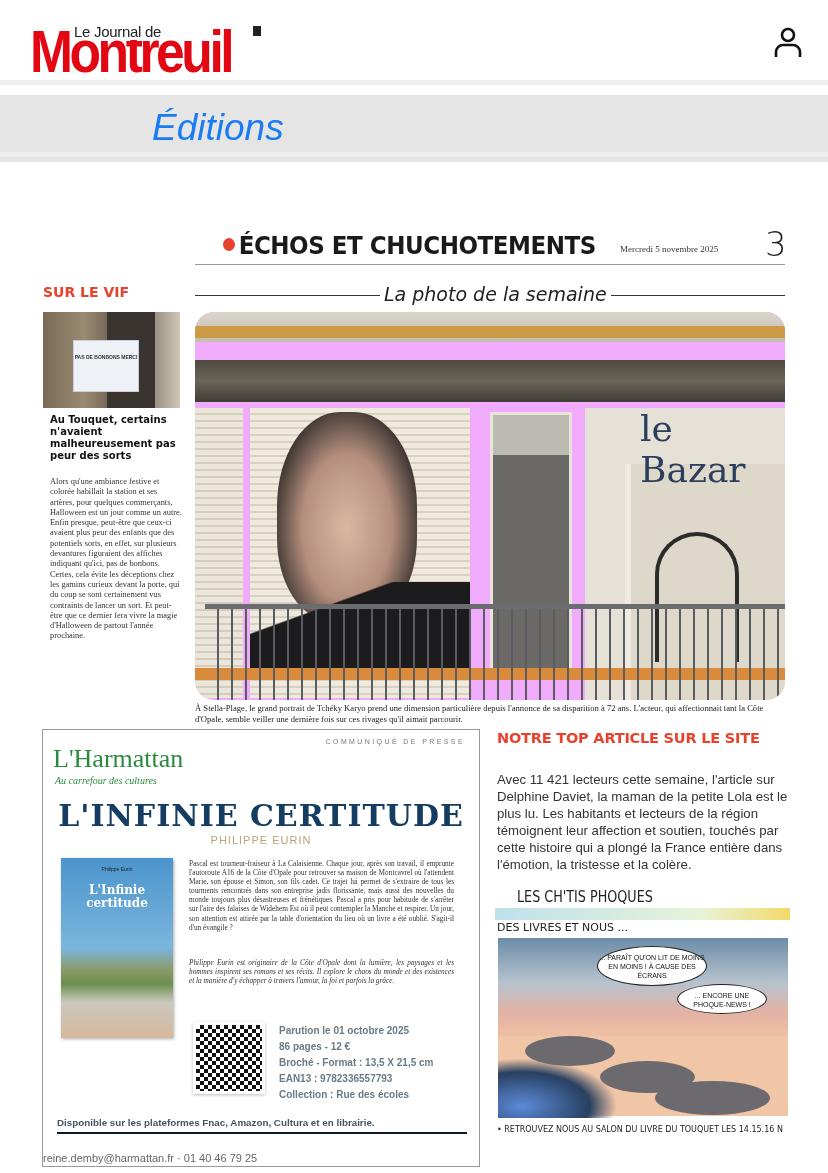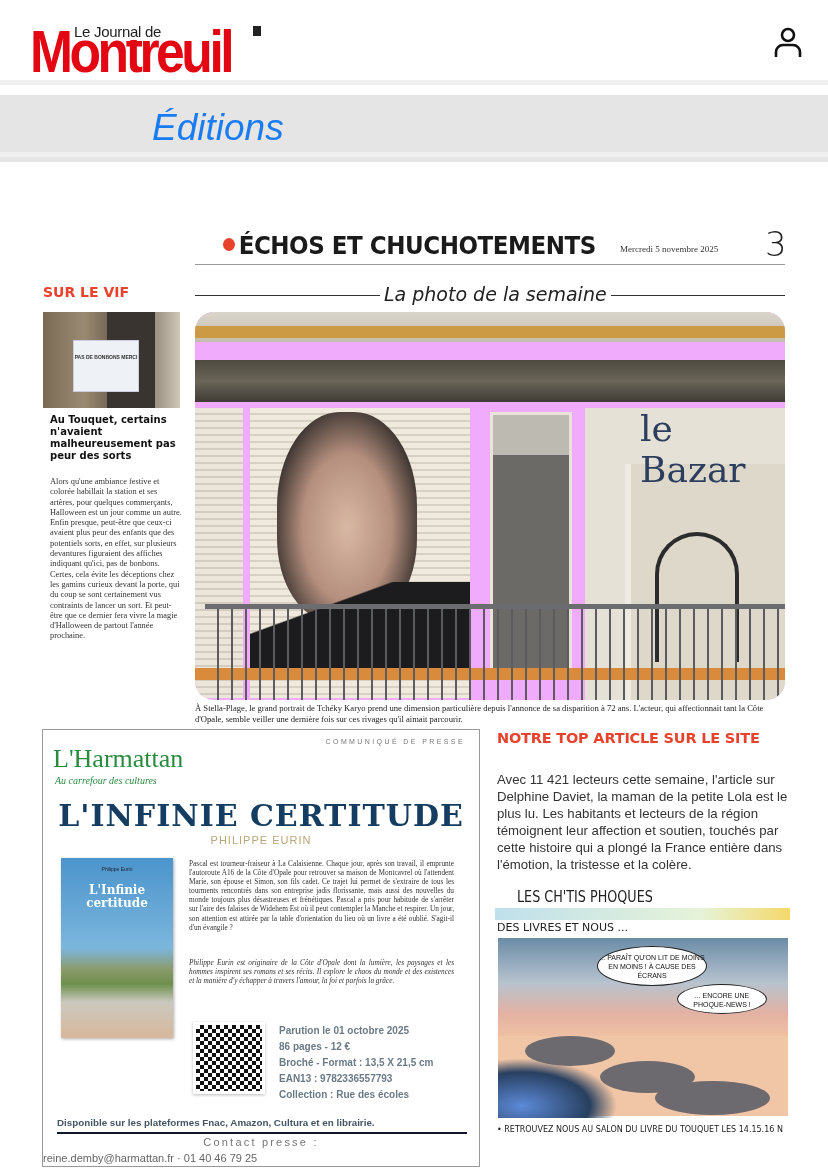--- a/index.html
+++ b/index.html
@@ -165,21 +165,20 @@
     <div class="ad-bio">Philippe Eurin est originaire de la Côte d'Opale dont la lumière, les paysages et les hommes inspirent ses romans et ses récits. Il explore le chaos du monde et des existences et la manière d'y échapper à travers l'amour, la foi et parfois la grâce.</div>
     <div class="ad-qr"></div>
     <div class="ad-details">
       <div>Parution le 01 octobre 2025</div>
       <div>86 pages - 12 €</div>
       <div>Broché - Format : 13,5 X 21,5 cm</div>
       <div>EAN13 : 9782336557793</div>
       <div>Collection : Rue des écoles</div>
     </div>
     <div class="ad-avail">Disponible sur les plateformes Fnac, Amazon, Cultura et en librairie.</div>
-    <div class="ad-contact-label">Contact presse :</div>
     <div class="ad-contact">reine.demby@harmattan.fr · 01  40 46 79 25</div>
   </div>
 
   <div class="top-title">NOTRE TOP ARTICLE SUR LE SITE</div>
   <div class="top-body">Avec 11 421 lecteurs cette semaine, l'article sur Delphine Daviet, la maman de la petite Lola est le plus lu. Les habitants et lecteurs de la région témoignent leur affection et soutien, touchés par cette histoire qui a plongé la France entière dans l'émotion, la tristesse et la colère.</div>
 
   <div class="cartoon">
     <div class="ct-waves"></div>
     <div class="ct-title">LES CH'TIS PHOQUES</div>
     <div class="ct-sub">DES LIVRES ET NOUS ...</div>

